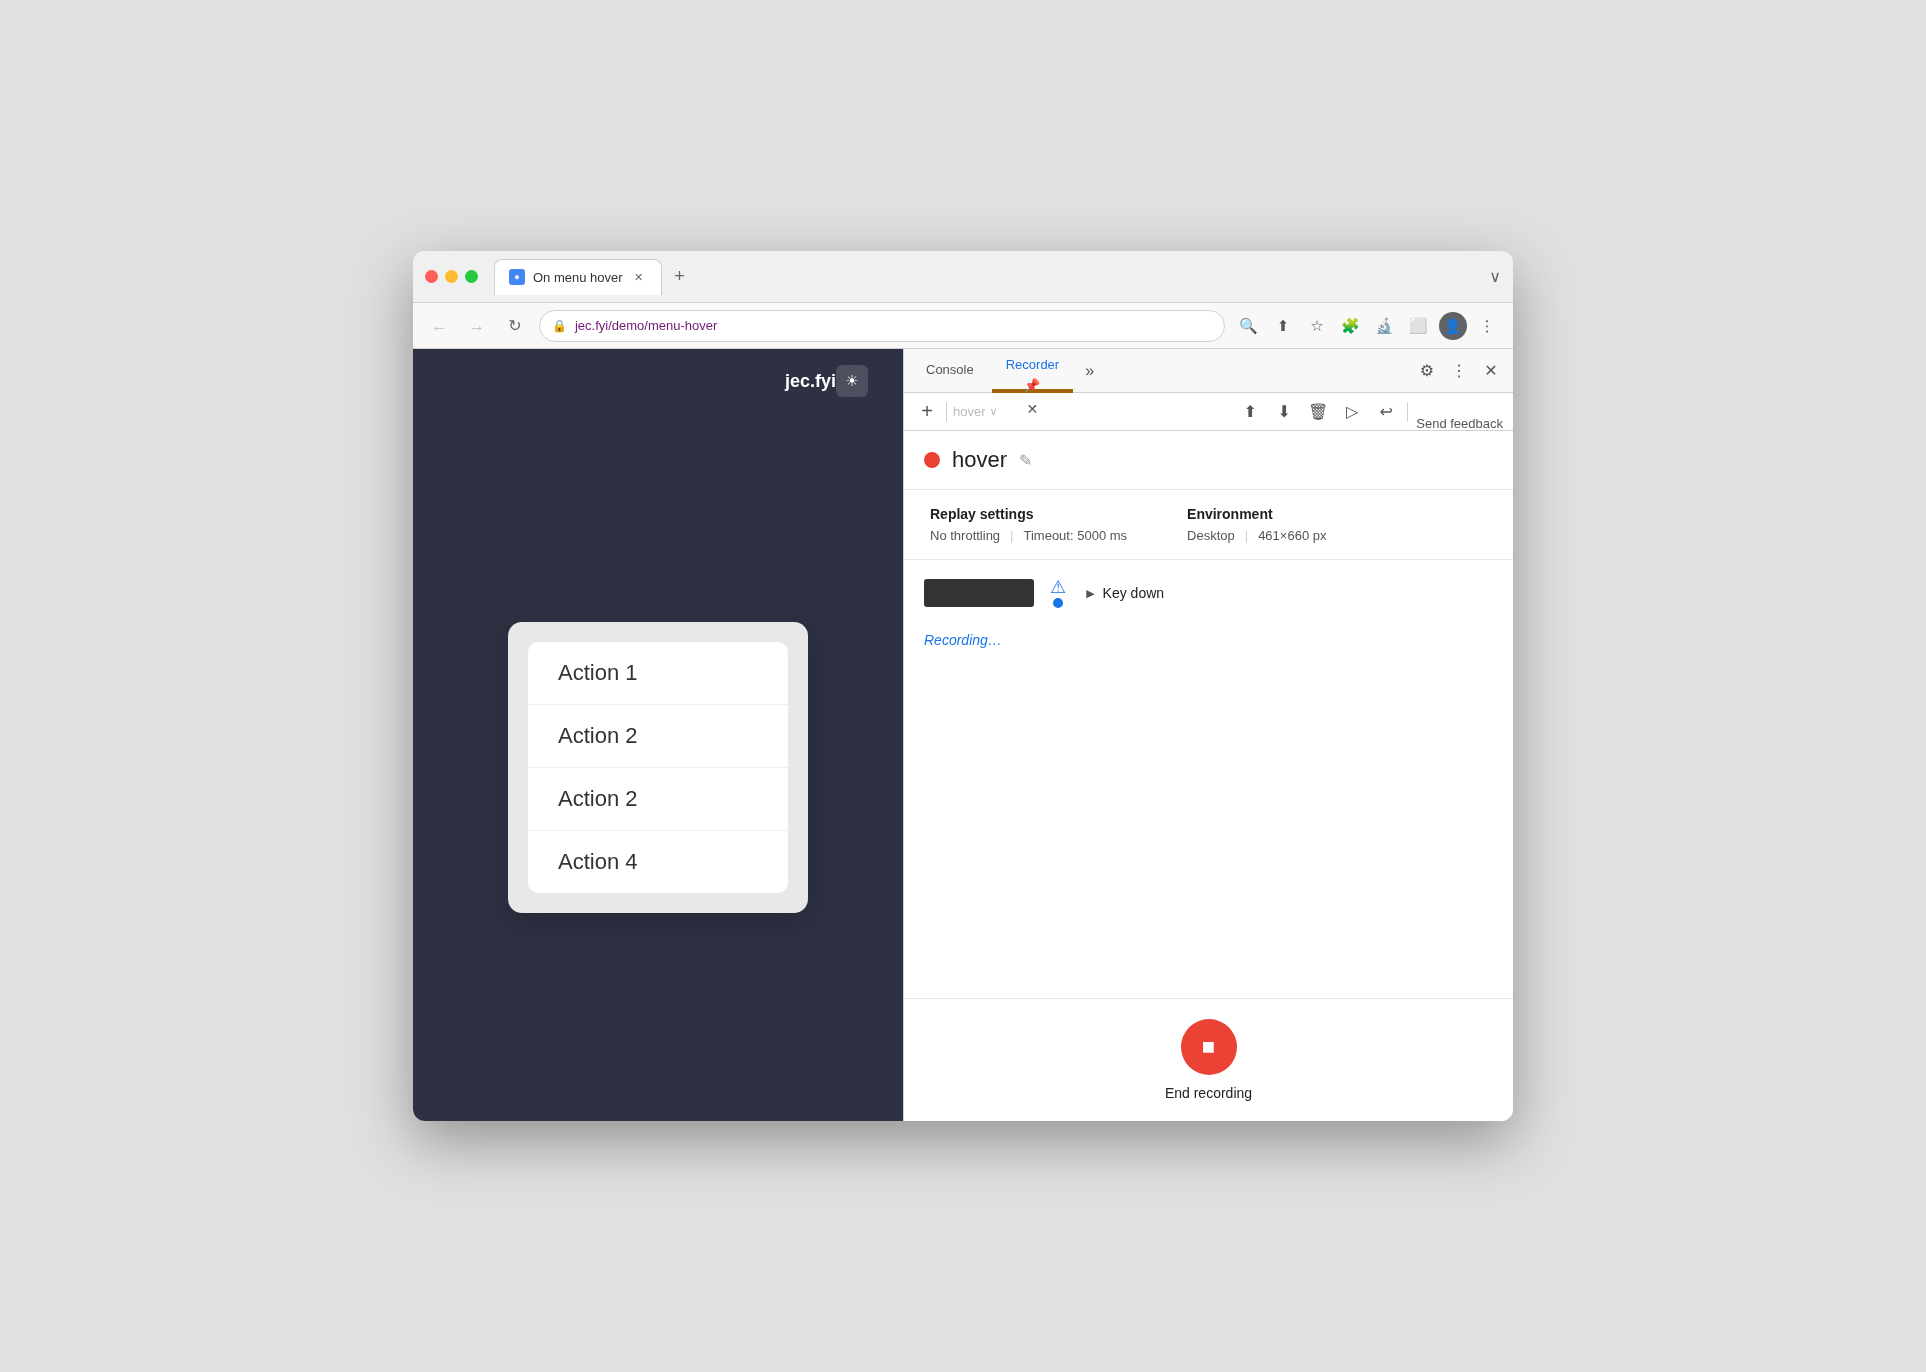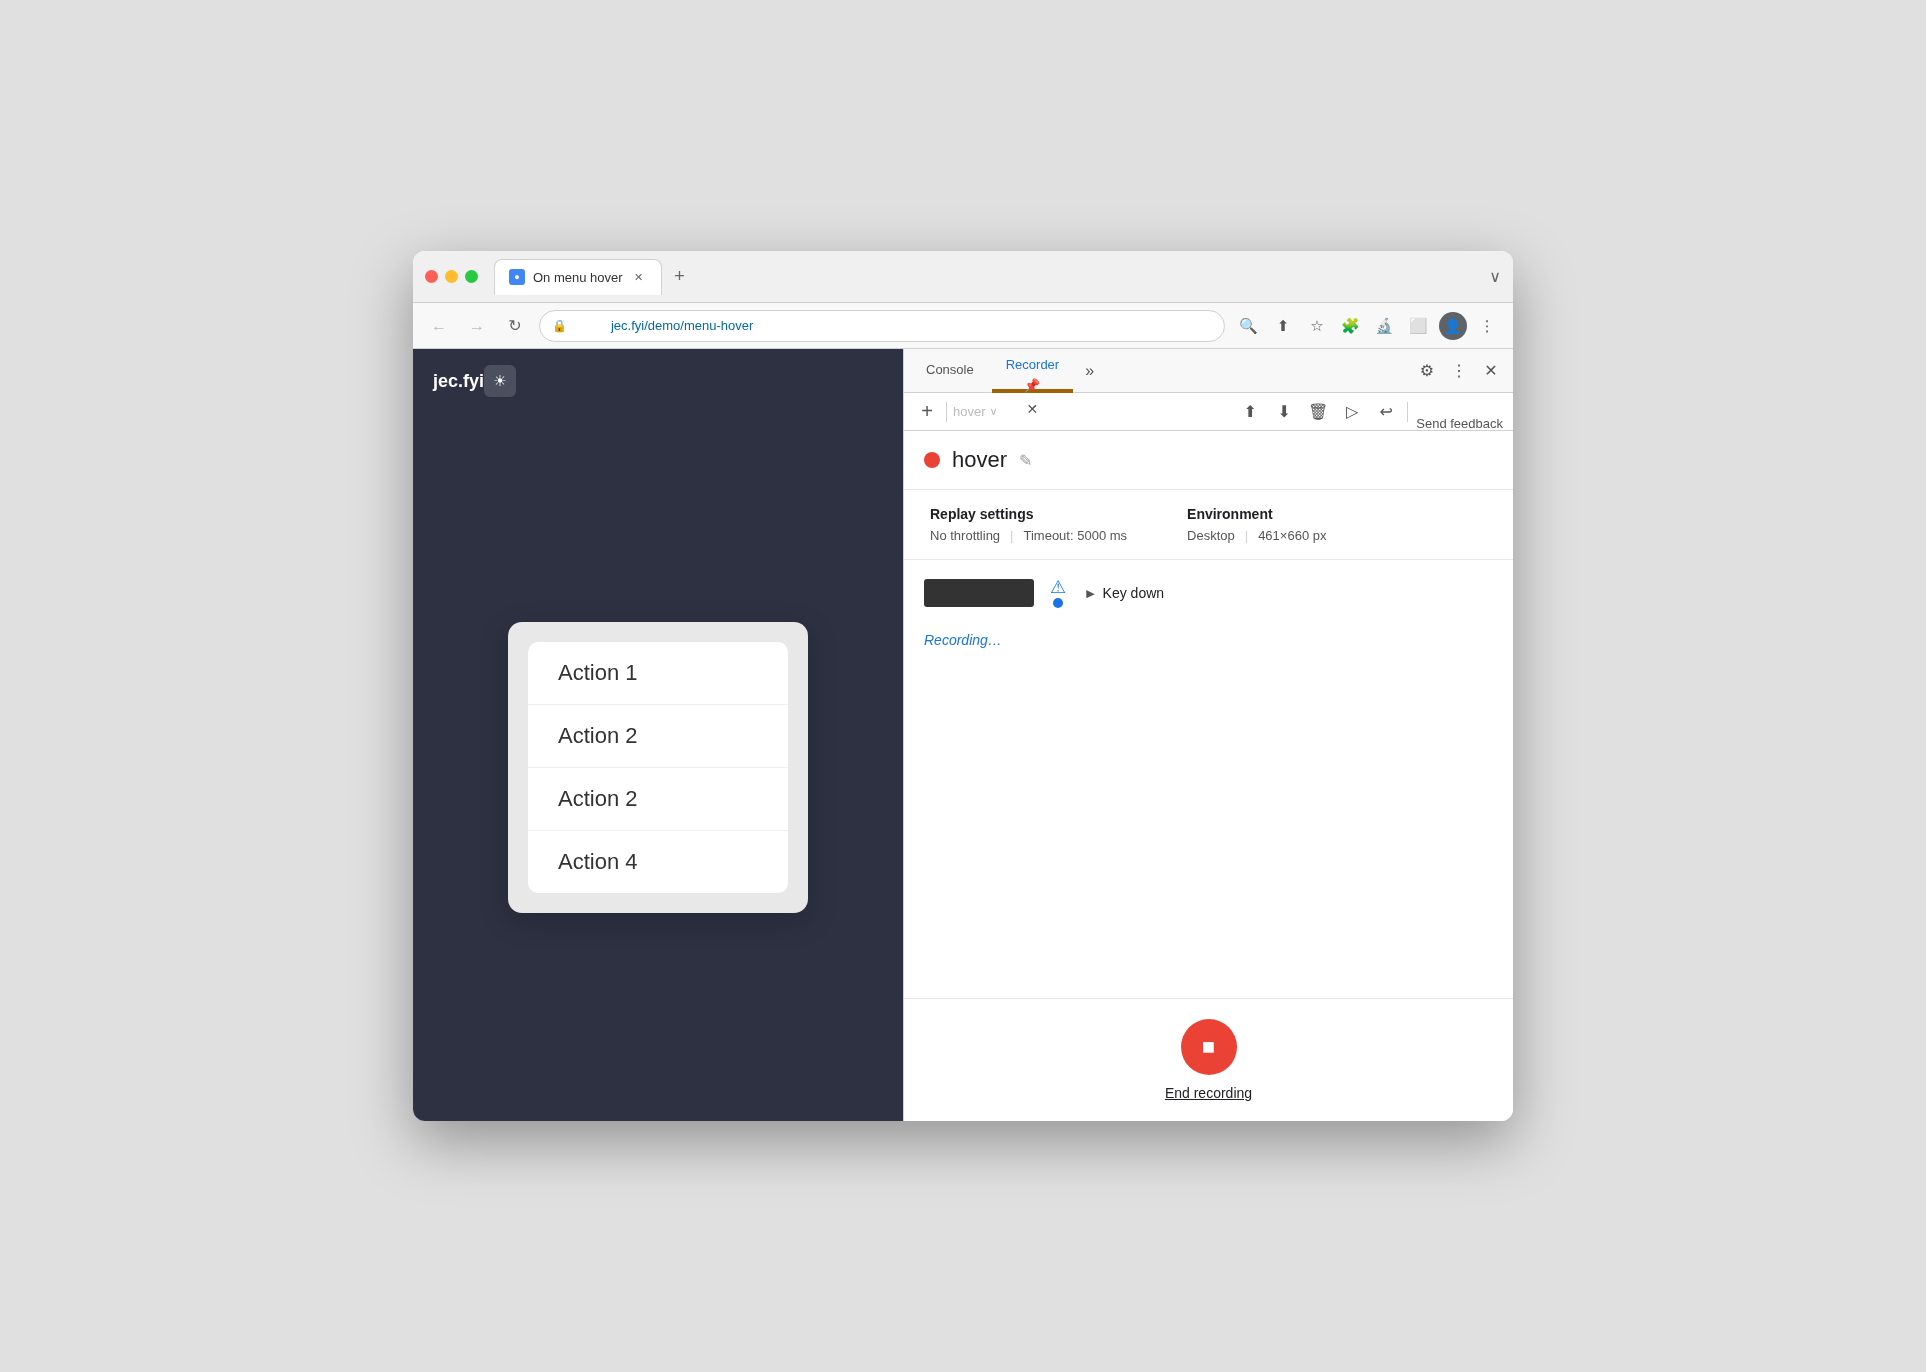--- a/index.html
+++ b/index.html
@@ -138,21 +138,21 @@
       border-radius: 20px;
       height: 32px;
       display: flex;
       align-items: center;
       padding: 0 12px;
       gap: 8px;
       font-size: 13px;
       color: #333;
     }
     .lock-icon { color: #555; font-size: 12px; }
-    .url-text { flex: 1; color: #0369a1; margin-left: 36px; }
+    .url-text { flex: 1; color: #701a75; }
     .address-icons {
       display: flex;
       align-items: center;
       gap: 6px;
     }
     .addr-icon {
       width: 28px;
       height: 28px;
       border-radius: 50%;
       display: flex;
@@ -184,24 +184,24 @@
     
     .website-panel {
       width: 490px;
       background: #2d3142;
       display: flex;
       flex-direction: column;
       flex-shrink: 0;
       position: relative;
     }
     .website-header {
-      padding: 16px 20px;
-      display: flex;
-      align-items: center;
-      justify-content: flex-start;
+      padding: 16px 35px;
+      display: flex;
+      align-items: center;
+      justify-content: flex-end;
     }
     .site-logo {
       color: #ffffff;
       font-size: 18px;
       font-weight: 600;
     }
     .theme-toggle {
       width: 32px;
       height: 32px;
       background: rgba(255,255,255,0.15);
@@ -467,21 +467,20 @@
       align-items: center;
       justify-content: center;
       cursor: pointer;
       color: white;
       font-size: 22px;
       border: none;
     }
     .end-recording-label {
       font-size: 14px;
       color: #202124;
-      text-decoration: underline;
     }
   </style>
 </head>
 <body>
 
 <div class="browser-window">
 
   <div class="title-bar">
     <div class="traffic-lights">
       <div class="traffic-light close"></div>

